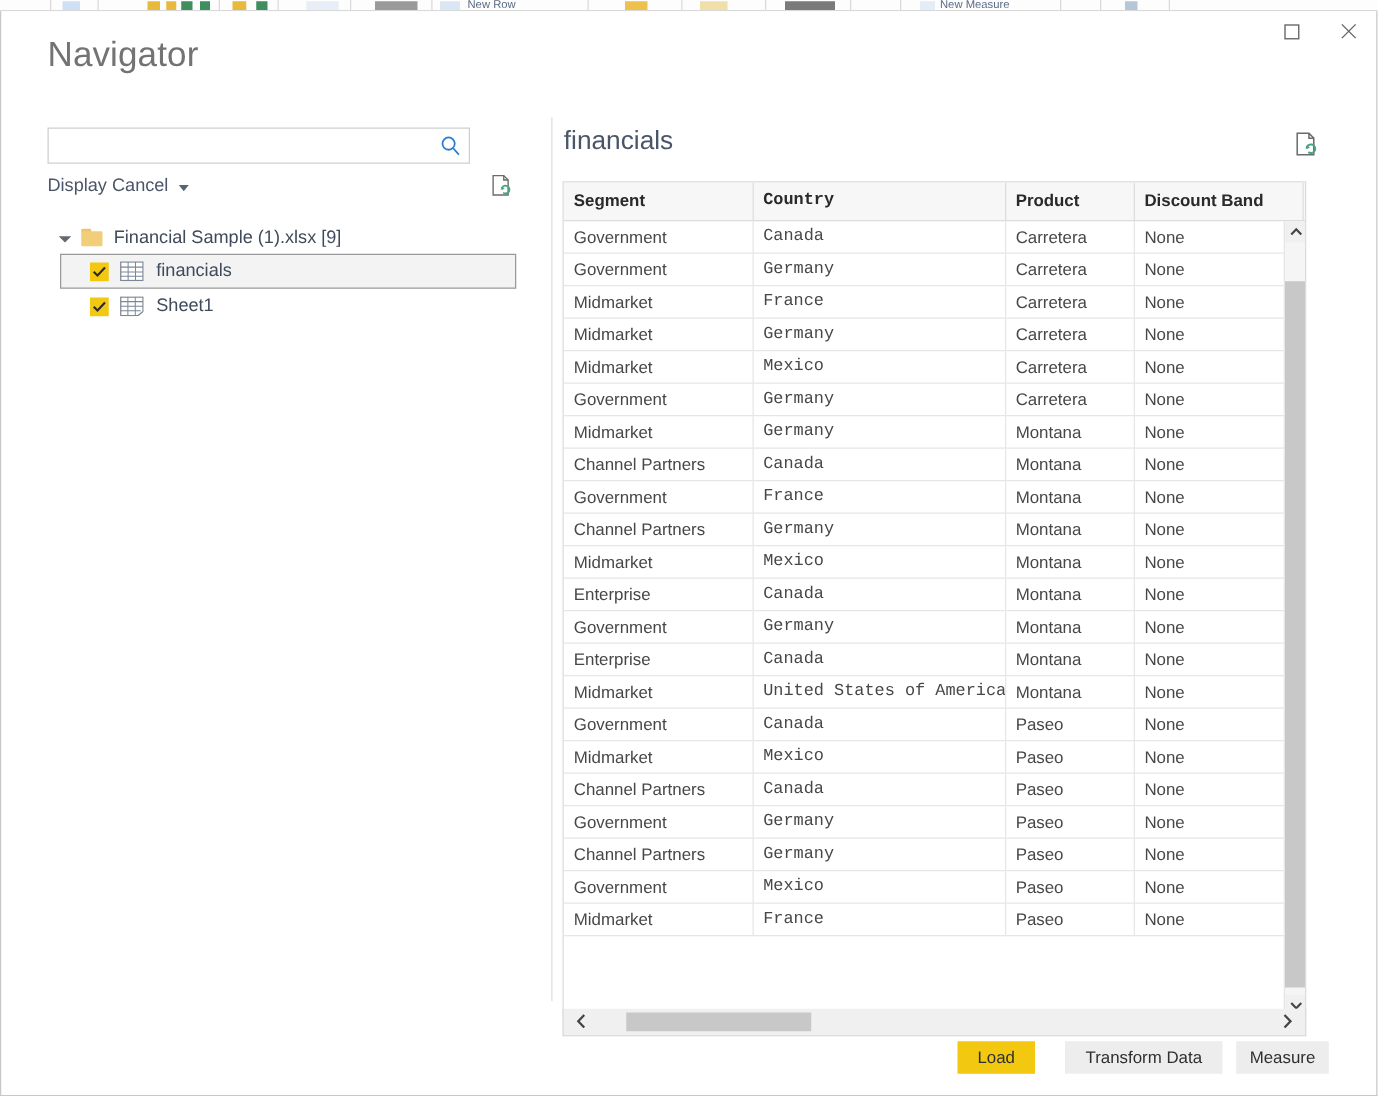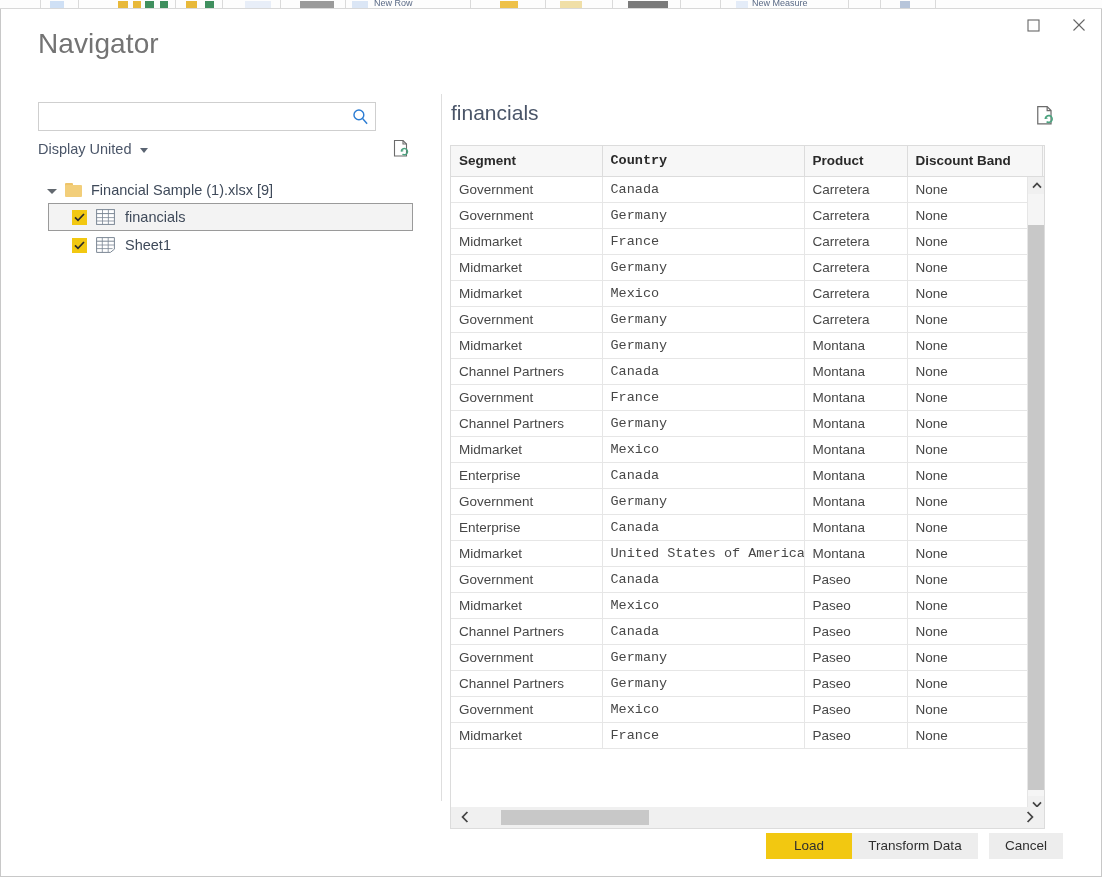--- a/index.html
+++ b/index.html
@@ -263,21 +263,21 @@
     position: absolute; top: 21px;
     height: 26px;
     border: none;
     font-size: 13.5px;
     color: #2f2f2f;
     font-family: "Liberation Sans", sans-serif;
     cursor: default;
     padding: 0 10px;
     line-height: 26px;
   }
-  .btn-load      { left: 765px; width: 86px; background: #f2c811; }
+  .btn-load      { left: 765px; width: 62px; background: #f2c811; }
   .btn-transform { left: 851px; width: 126px; background: #ededed; }
   .btn-cancel    { left: 988px; width: 74px; background: #ededed; }
 </style>
 </head>
 <body>
 
 <div class="bg-ribbon">
   <div class="rib-seg" style="left:40px;"></div>
   <div class="rib-seg" style="left:78px;"></div>
   <div class="rib-chip" style="left:50px;width:14px;background:#cfe0f5;"></div>
@@ -335,21 +335,21 @@
       <input class="search-input" type="text" value="" placeholder="" style="">
       <span class="search-icon-btn">
         <svg width="17" height="17" viewBox="0 0 18 18" aria-hidden="true">
           <circle cx="7.3" cy="7.3" r="5.2" fill="none" stroke="#2b7cd3" stroke-width="1.5"></circle>
           <line x1="11.2" y1="11.2" x2="16" y2="16.6" stroke="#2b7cd3" stroke-width="1.5"></line>
         </svg>
       </span>
     </div>
 
     <div class="display-options">
-      <span class="display-options-label">Display United</span>
+      <span class="display-options-label">Display Cancel</span>
       <span class="caret-down"></span>
     </div>
 
     <span class="refresh-doc-left">
       <svg width="17" height="19" viewBox="0 0 17 19" aria-hidden="true">
         <path d="M1.5 1.5 H10 L13.5 5 V17 H1.5 Z" fill="#fff" stroke="#6b6b6b" stroke-width="1.1"></path>
         <path d="M10 1.5 V5 H13.5" fill="none" stroke="#6b6b6b" stroke-width="1.1"></path>
         <path d="M8.3 12.6 a3.1 3.1 0 1 1 1.2 2.5" fill="none" stroke="#4ba37f" stroke-width="1.5"></path>
         <path d="M8.0 10.4 l0.6 2.3 l2.3 -0.7 z" fill="#4ba37f"></path>
       </svg>
@@ -615,15 +615,15 @@
         <svg width="8" height="12" viewBox="0 0 8 12" aria-hidden="true">
           <path d="M1.6 1 L6.4 6 L1.6 11" fill="none" stroke="#444" stroke-width="1.8"></path>
         </svg>
       </div>
     </div>
   </div>
 
   <div class="footer">
     <button class="btn btn-load">Load</button>
     <button class="btn btn-transform">Transform Data</button>
-    <button class="btn btn-cancel">Cancel</button>
+    <button class="btn btn-cancel">Measure</button>
   </div>
 </div>
 
 </body></html>

